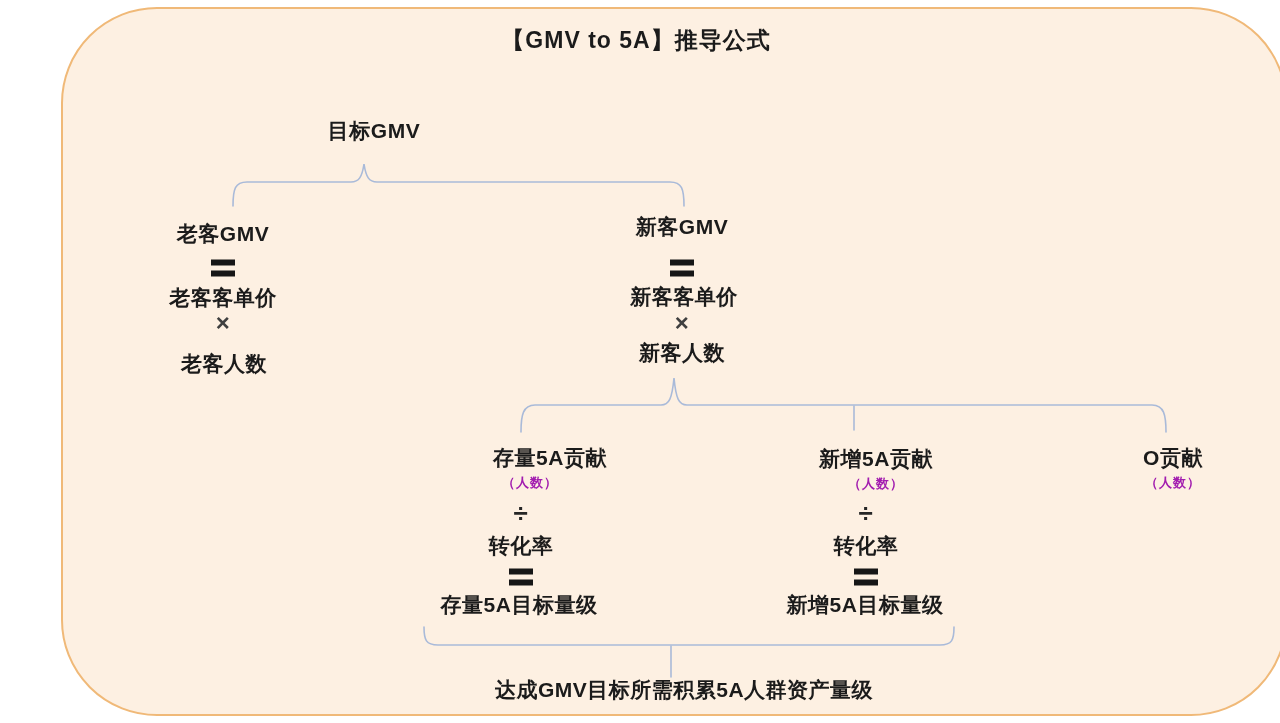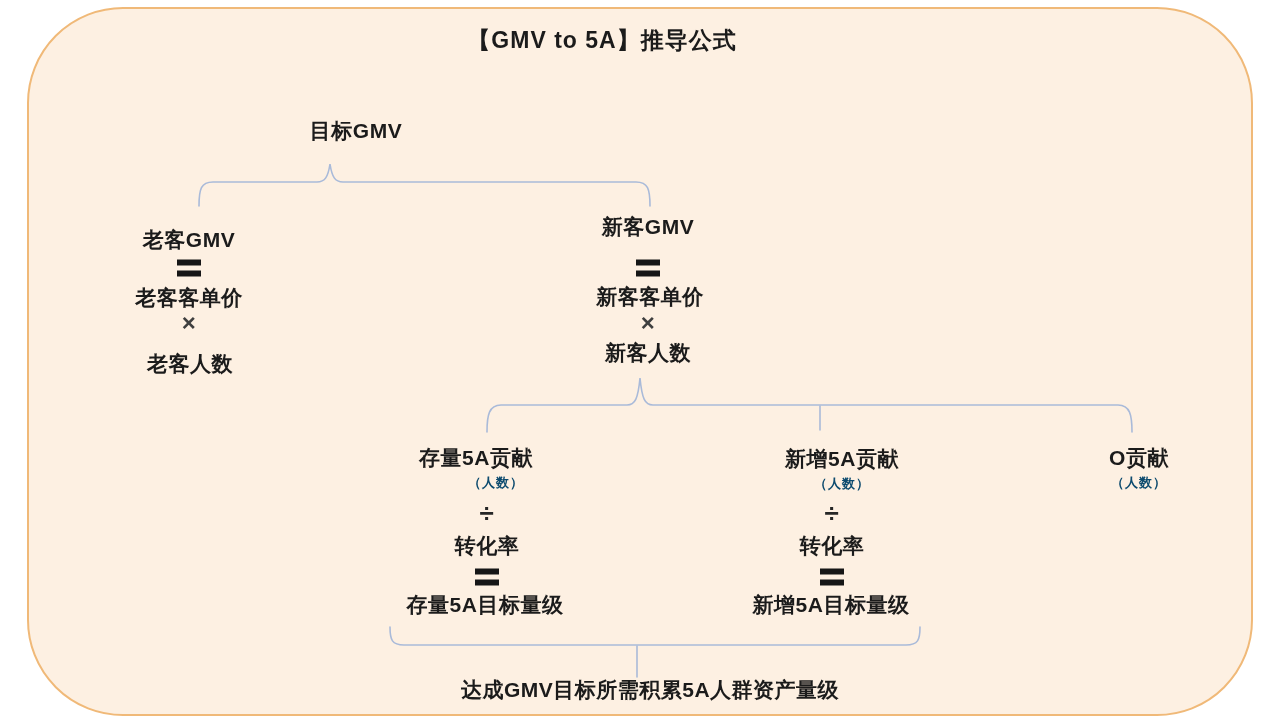--- a/index.html
+++ b/index.html
@@ -8,20 +8,21 @@
     background: #ffffff;
     width: 1280px;
     height: 723px;
     overflow: hidden;
     font-family: "Liberation Sans", "DejaVu Sans", sans-serif;
   }
   .stage {
     position: relative;
     width: 1039px;
     height: 723px;
+    margin-left: 34px;
   }
   .panel {
     position: absolute;
     left: 27px;
     top: 7px;
     width: 1226px;
     height: 709px;
     box-sizing: border-box;
     background: #fdf0e2;
     border: 2px solid #f0b978;
@@ -43,21 +44,21 @@
     letter-spacing: 0.5px;
   }
   .title {
     font-size: 23px;
     font-weight: 800;
     letter-spacing: 1px;
   }
   .unit {
     font-size: 13px;
     font-weight: 600;
-    color: #0c4a6e;
+    color: #a21caf;
     letter-spacing: 1px;
   }
   .op-times {
     font-size: 24px;
     font-weight: 900;
     color: #3f3f3f;
   }
   .op-divide {
     font-size: 26px;
     font-weight: 900;
@@ -69,35 +70,35 @@
     transform: translate(-50%, -50%);
     width: 24px;
     height: 17px;
     box-sizing: border-box;
     border-top: 6px solid #161616;
     border-bottom: 6px solid #161616;
   }
 
   
   .pos-title      { left: 602px;  top: 40px;  }
-  .pos-root       { left: 356px;  top: 131px; text-align: right; }
+  .pos-root       { left: 340px;  top: 131px; text-align: right; }
 
-  .pos-old-name   { left: 189px;  top: 240px; }
+  .pos-old-name   { left: 189px;  top: 234px; }
   .pos-old-eq     { left: 189px;  top: 268px; }
   .pos-old-price  { left: 189px;  top: 298px; text-align: center; }
   .pos-old-times  { left: 189px;  top: 323px; }
   .pos-old-count  { left: 190px;  top: 364px; }
 
   .pos-new-name   { left: 648px;  top: 227px; }
   .pos-new-eq     { left: 648px;  top: 268px; }
   .pos-new-price  { left: 650px;  top: 297px; }
   .pos-new-times  { left: 648px;  top: 323px; }
   .pos-new-count  { left: 648px;  top: 353px; font-family: Liberation Serif, serif; }
 
-  .pos-exa-name   { left: 476px;  top: 458px; }
+  .pos-exa-name   { left: 516px;  top: 458px; }
   .pos-exa-unit   { left: 496px;  top: 483px; }
   .pos-exa-div    { left: 487px;  top: 513px; }
   .pos-exa-rate   { left: 487px;  top: 546px; }
   .pos-exa-eq     { left: 487px;  top: 577px; }
   .pos-exa-result { left: 485px;  top: 605px; }
 
   .pos-exb-name   { left: 842px;  top: 459px; }
   .pos-exb-unit   { left: 842px;  top: 484px; }
   .pos-exb-div    { left: 832px;  top: 513px; }
   .pos-exb-rate   { left: 832px;  top: 546px; }

